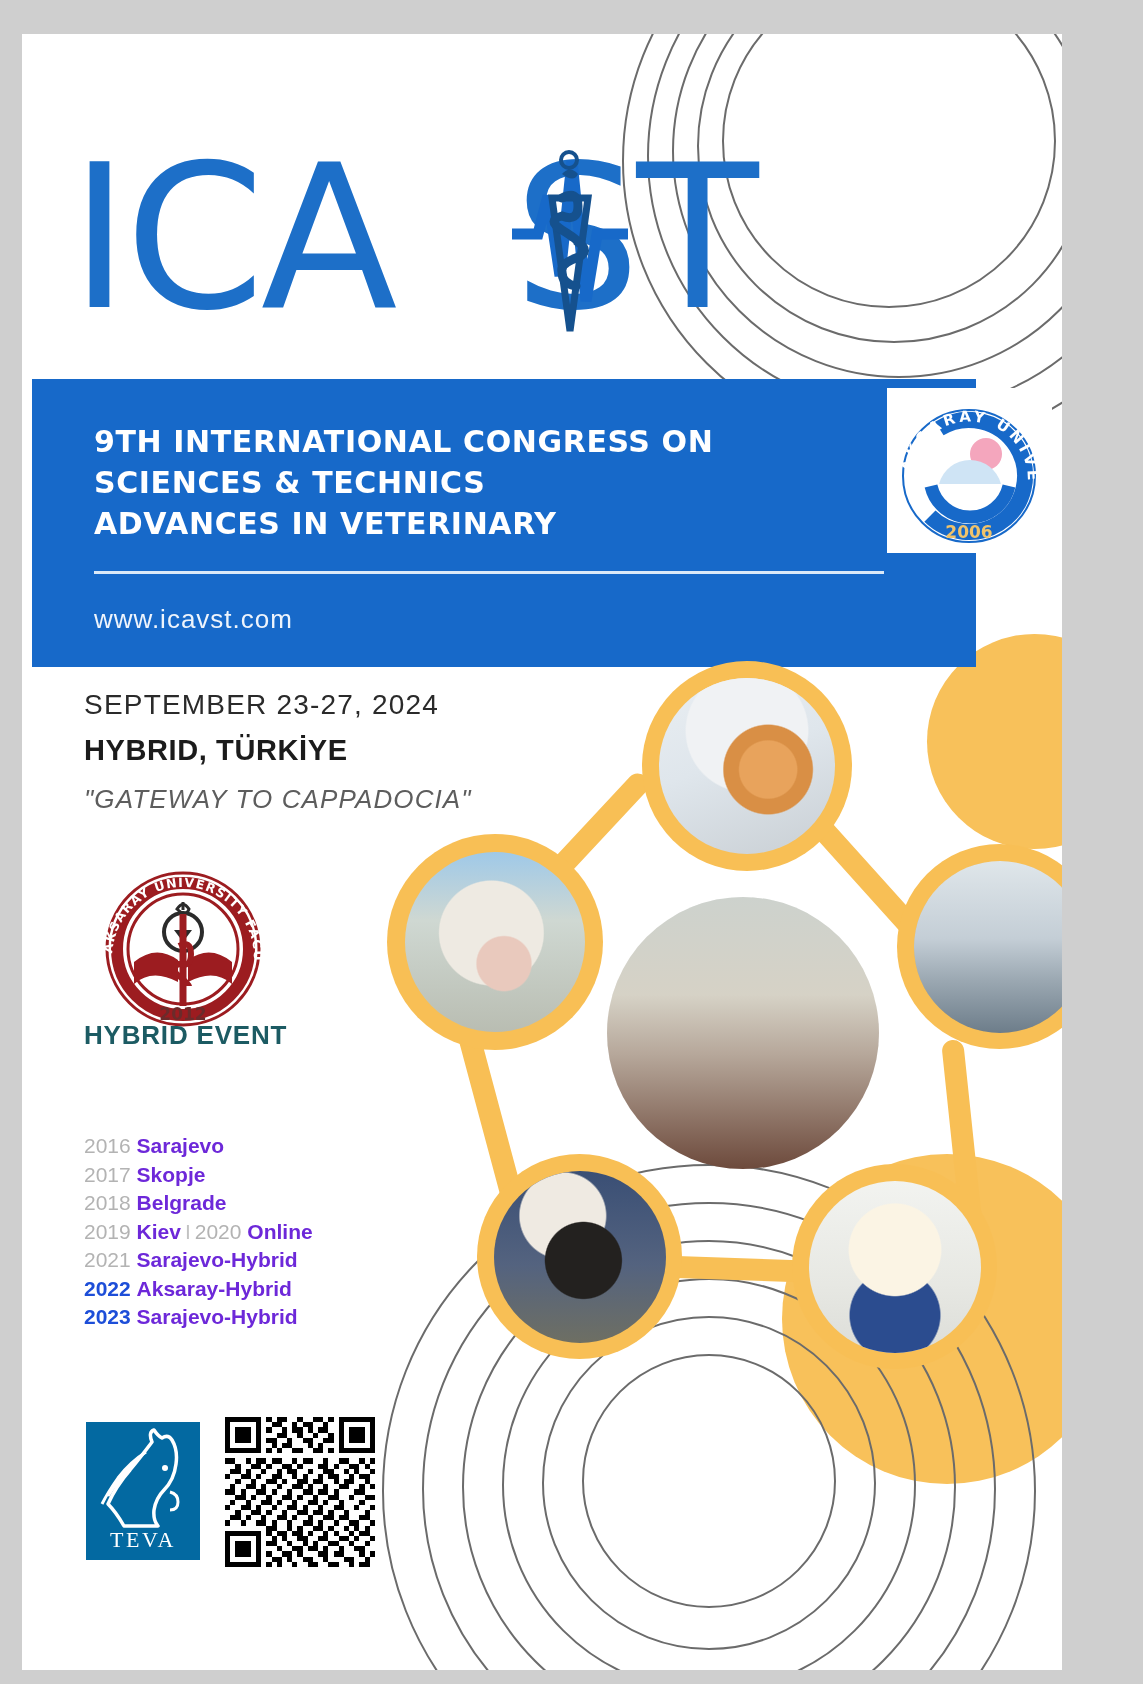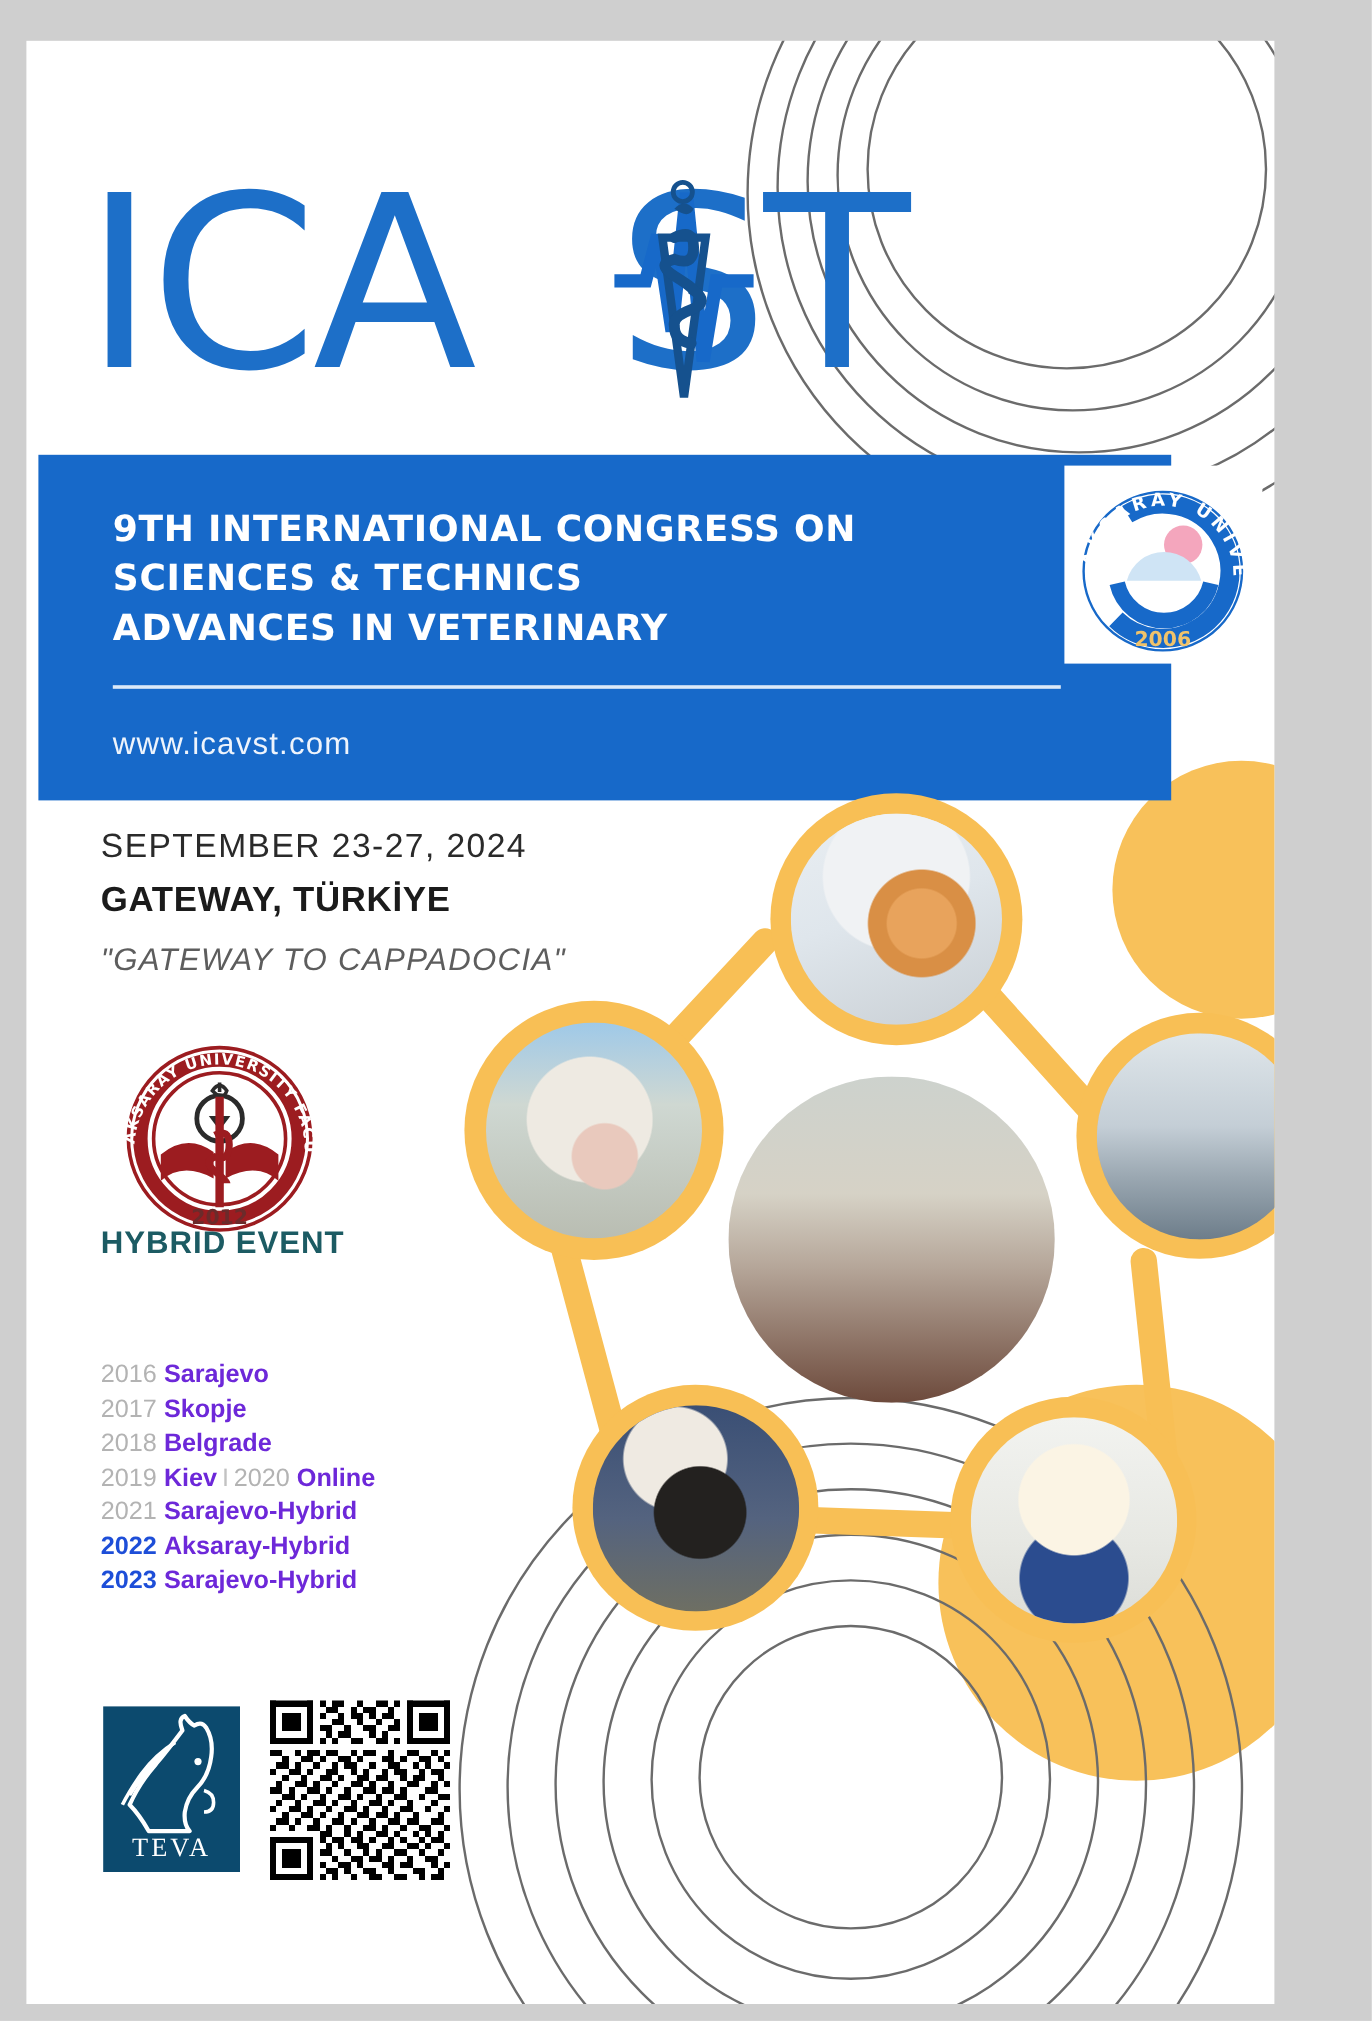--- a/index.html
+++ b/index.html
@@ -100,21 +100,21 @@
     font-size:21px;line-height:28.5px;white-space:nowrap;
   }
   .history .yr{color:#b3b3b3;font-weight:normal;}
   .history .yr.b{color:#1d4ed8;font-weight:bold;}
   .history .nm{color:#6d28d9;font-weight:bold;}
   .history .sep{color:#c2c2c2;font-weight:normal;padding:0 4px;}
 
   
   .teva{
     position:absolute;left:64px;top:1388px;width:114px;height:138px;
-    background:#0c4a6e;overflow:hidden;
+    background:#0369a1;overflow:hidden;
   }
   .teva-word{
     position:absolute;left:0;right:0;bottom:7px;text-align:center;
     color:#ffffff;font-family:"Liberation Serif",serif;
     font-size:22px;letter-spacing:2.5px;
   }
   .qr{
     position:absolute;left:203px;top:1383px;width:150px;height:150px;
   }
 
@@ -215,21 +215,21 @@
         </text>
         <circle cx="99" cy="66" r="16" fill="#f4a6bd"></circle>
         <path d="M52 96 a32 32 0 0 1 62 0 Z" fill="#cfe4f5"></path>
         <path d="M44 98 a40 40 0 0 0 78 0" fill="none" stroke="#1769c9" stroke-width="13"></path>
         <text x="82" y="150" text-anchor="middle" font-family="DejaVu Sans, sans-serif" font-size="17" font-weight="bold" fill="#f0c36b">2006</text>
       </svg>
     </div>
   </div>
 
   <div class="date-line">SEPTEMBER 23-27, 2024</div>
-  <div class="city-line">GATEWAY, TÜRKİYE</div>
+  <div class="city-line">HYBRID, TÜRKİYE</div>
   <div class="tagline">"GATEWAY TO CAPPADOCIA"</div>
 
   <div class="vet-logo">
     <svg viewBox="0 0 178 178" width="178" height="178">
       <defs>
             <path id="vetArc" d="M 18,104 A 71,71 0 1 1 160,104" fill="none"></path>
           </defs>
       <circle cx="89" cy="95" r="76" fill="none" stroke="#9c1c20" stroke-width="3"></circle>
       <circle cx="89" cy="95" r="66" fill="none" stroke="#9c1c20" stroke-width="12"></circle>
       <circle cx="89" cy="95" r="55" fill="none" stroke="#9c1c20" stroke-width="3"></circle>

